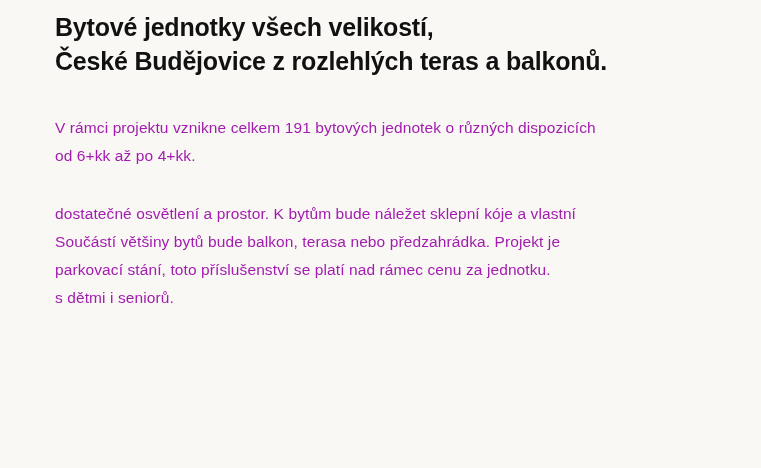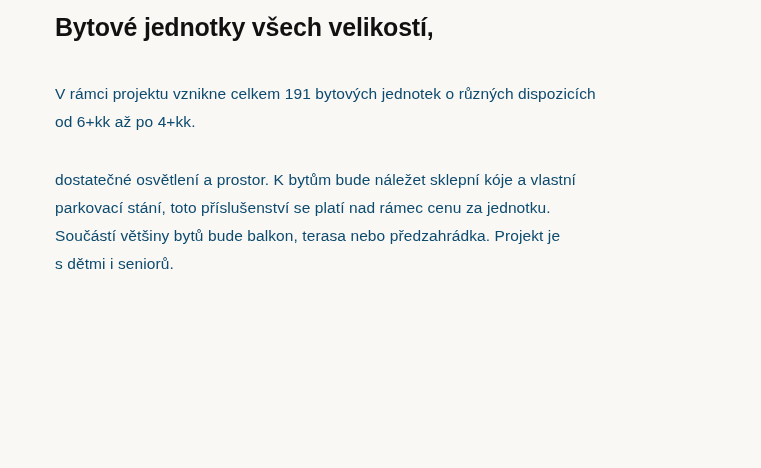--- a/index.html
+++ b/index.html
@@ -31,52 +31,53 @@
   }
   .headline .line {
     display: block;
     white-space: nowrap;
   }
   .body-block {
     margin-top: 36px;
     font-size: 15.5px;
     line-height: 28px;
     font-weight: 400;
-    color: #0c4a6e;
+    color: #a21caf;
     letter-spacing: 0.1px;
   }
   .body-block.second {
     margin-top: 30px;
   }
   .body-block p {
     margin: 0;
   }
   .body-block .line {
     display: block;
     white-space: nowrap;
   }
 </style>
 </head>
 <body>
 
 <div class="page">
 
   <h1 class="headline">
     <span class="line">Bytové jednotky všech velikostí,</span>
+    <span class="line">České Budějovice z rozlehlých teras a balkonů.</span>
   </h1>
 
   <div class="body-block first">
     <p>
       <span class="line">V rámci projektu vznikne celkem 191 bytových jednotek o různých dispozicích</span>
       <span class="line">od 6+kk až po 4+kk.</span>
     </p>
   </div>
 
   <div class="body-block second">
     <p>
       <span class="line">dostatečné osvětlení a prostor. K bytům bude náležet sklepní kóje a vlastní</span>
+      <span class="line">Součástí většiny bytů bude balkon, terasa nebo předzahrádka. Projekt je</span>
       <span class="line">parkovací stání, toto příslušenství se platí nad rámec cenu za jednotku.</span>
-      <span class="line">Součástí většiny bytů bude balkon, terasa nebo předzahrádka. Projekt je</span>
       <span class="line">s dětmi i seniorů.</span>
     </p>
   </div>
 
 </div>
 
 </body></html>

